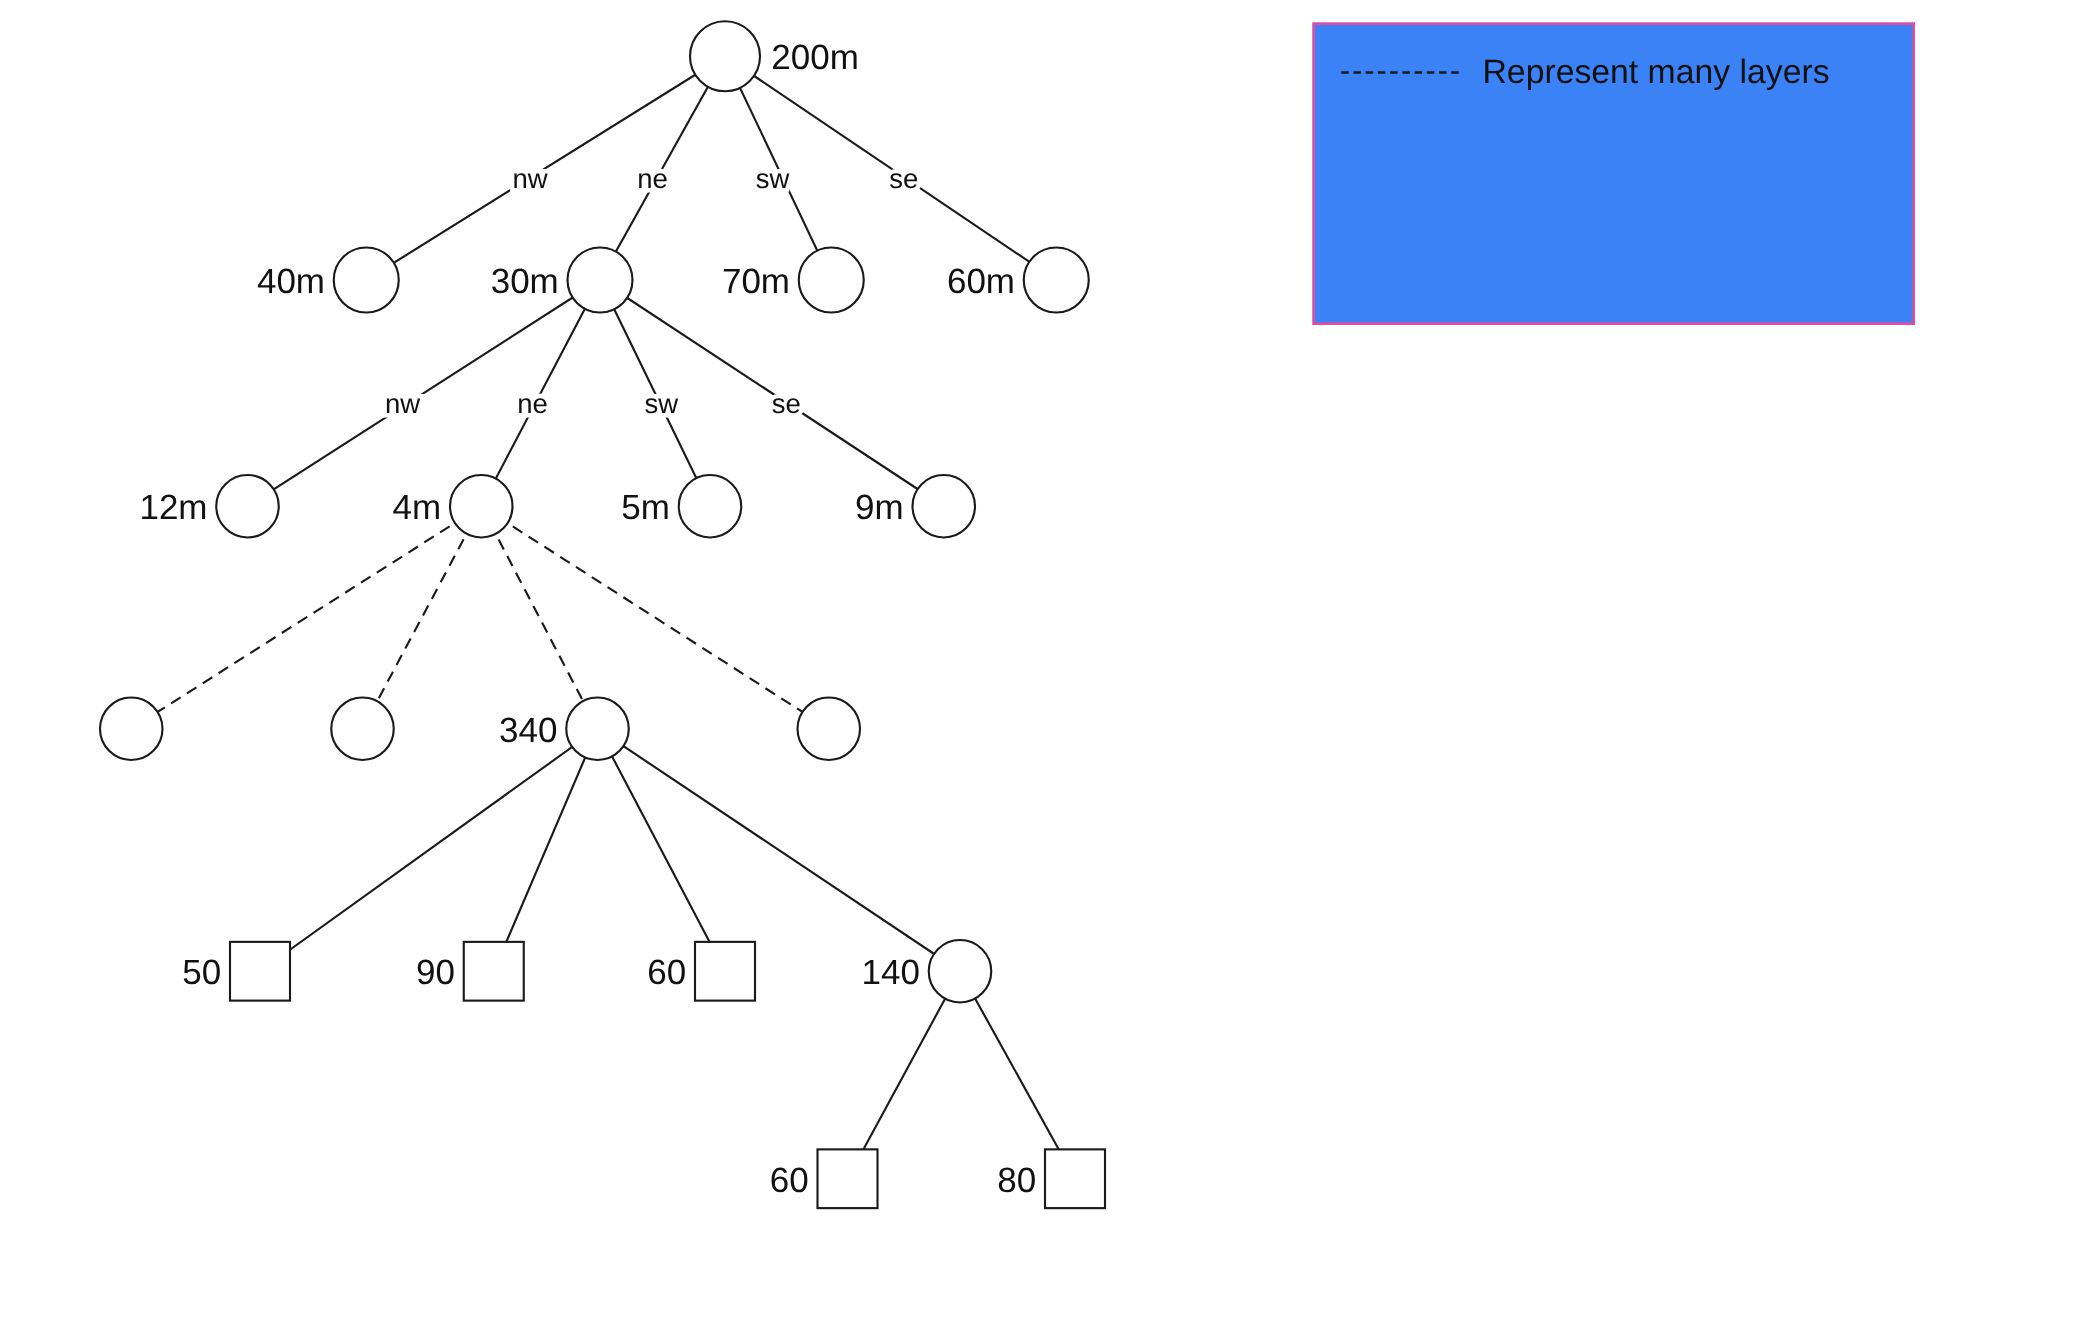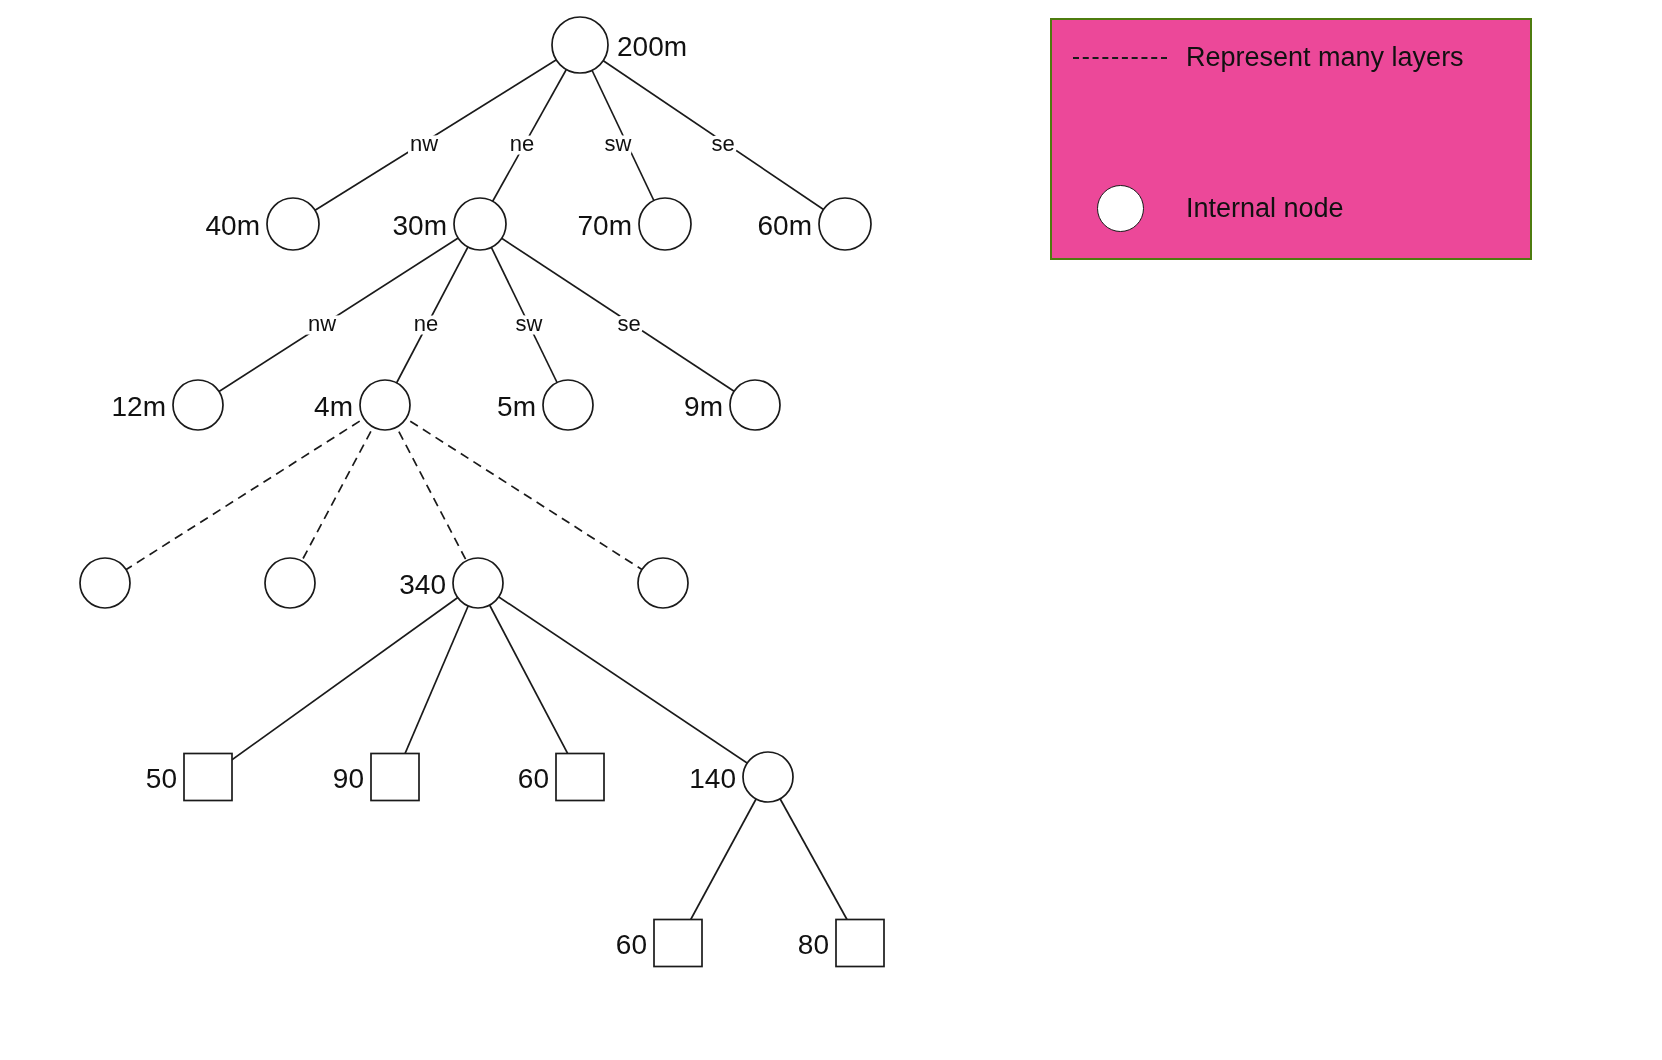--- a/index.html
+++ b/index.html
@@ -19,25 +19,25 @@
   .node-label { font-size: 28px; }
   .edge-label { font-size: 22px; paint-order: stroke; stroke: #ffffff; stroke-width: 7px; }
 
   .legend {
     position: absolute;
     left: 1050px;
     top: 18px;
     width: 482px;
     height: 242px;
     box-sizing: border-box;
-    border: 2px solid #4d7c0f;
-    background: #ec4899;
+    border: 2px solid #ec4899;
+    background: #3b82f6;
     display: flex;
     flex-direction: column;
-    justify-content: space-between;
+    justify-content: flex-start;
     padding: 22px 20px 26px 20px;
   }
   .legend-row { display: flex; align-items: center; }
   .legend-sym { flex: 0 0 96px; width: 96px; display: flex; justify-content: center; align-items: center; }
   .legend-label { margin-left: 18px; font-size: 27px; color: #111111; white-space: nowrap; }
   .sym-dash { width: 94px; height: 0; border-top: 2px dashed #1a1a1a; }
   .sym-circle { width: 47px; height: 47px; border: 1.7px solid #1a1a1a; border-radius: 50%; box-sizing: border-box; background: #ffffff; }
   .sym-square { width: 45px; height: 45px; border: 1.7px solid #1a1a1a; box-sizing: border-box; background: #ffffff; }
 </style>
 </head>
@@ -115,21 +115,15 @@
       </g>
     </svg>
 
   <div class="legend">
     <div class="legend-row">
       <span class="legend-sym">
         <span class="sym-dash"></span>
       </span>
       <span class="legend-label">Represent many layers</span>
     </div>
-    <div class="legend-row">
-      <span class="legend-sym">
-        <span class="sym-circle"></span>
-      </span>
-      <span class="legend-label">Internal node</span>
-    </div>
   </div>
 
 </div>
 
 </body></html>

